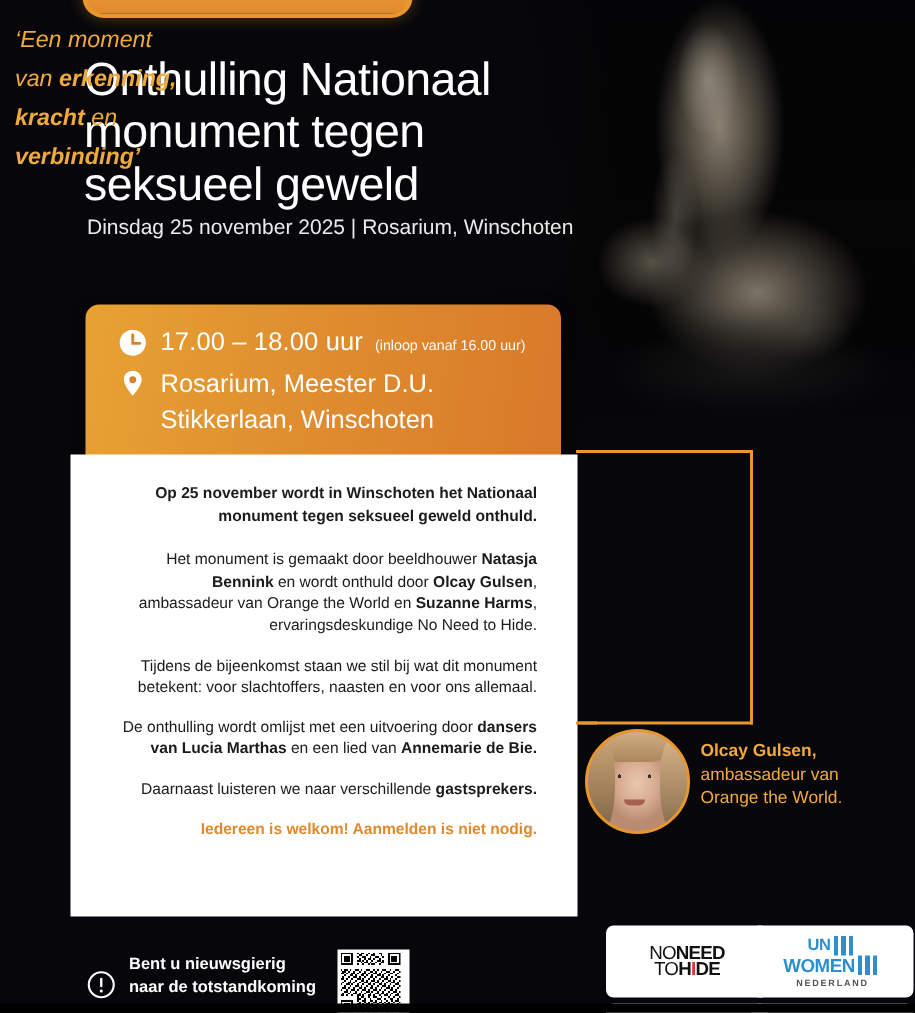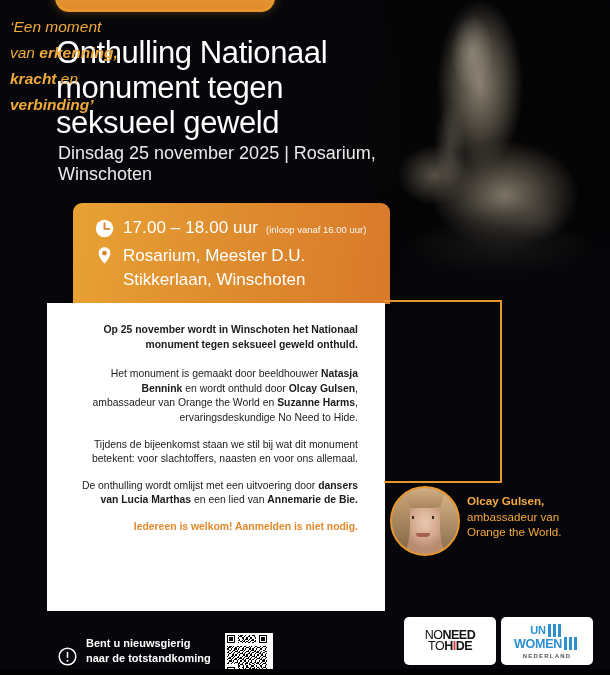--- a/index.html
+++ b/index.html
@@ -48,30 +48,29 @@
   }
 
   
   .headline{
     position:absolute;left:56px;top:14px;width:340px;
     color:#ffffff;font-size:31px;line-height:35px;font-weight:400;
     letter-spacing:-0.4px;
   }
   .subhead{
     position:absolute;left:58px;top:143px;width:340px;
-    color:#eceaea;font-size:18px;font-weight:400;letter-spacing:0px;
+    color:#eceaea;font-size:14px;font-weight:400;letter-spacing:0px;
   }
 
   
   .info-box{
     position:absolute;left:57px;top:203px;width:317px;height:101px;
     border-radius:9px 9px 0 0;
     background:linear-gradient(100deg,#e8a233 0%,#e09130 38%,#d9792a 100%);
     box-shadow:0 2px 10px rgba(0,0,0,.45);
-    margin-left:16px;
   }
   .info-row{position:absolute;display:flex;align-items:flex-start;}
   .info-row.time{left:22px;top:14px;}
   .info-row.place{left:22px;top:41px;justify-content:center;}
   .ic{width:19px;height:19px;flex:0 0 19px;margin-right:9px;margin-top:2px;}
   .info-main{color:#fff;font-size:17px;line-height:21px;font-weight:400;letter-spacing:.1px;}
   .info-note{color:#fff;font-size:9.5px;margin-left:8px;opacity:.95;}
   .place-text{color:#fff;font-size:17px;line-height:24px;font-weight:400;}
 
   
@@ -126,21 +125,21 @@
 
   
   .bottom-note{position:absolute;left:58px;top:636px;display:flex;align-items:flex-end;}
   .excl{width:19px;height:19px;flex:0 0 19px;margin-right:9px;margin-top:1px;}
   .bottom-note-txt{color:#ffffff;font-size:11px;line-height:15px;font-weight:bold;}
 
   .qr{position:absolute;left:225px;top:633px;width:44px;height:44px;background:#fff;padding:2px;}
   .qr svg{display:block;}
 
   
-  .logo-card{position:absolute;background:#fff;border-radius:5px;}
+  .logo-card{position:absolute;background:#fff;border-radius:5px;padding-left:16px;}
   #logo-nnth{left:404px;top:617px;width:92px;height:48px;}
   #logo-unw{left:501px;top:617px;width:92px;height:48px;}
   #logo-nnth2{left:404px;top:669px;width:92px;height:48px;}
   #logo-unw2{left:501px;top:669px;width:92px;height:48px;}
   .nnth{position:absolute;inset:0;display:flex;flex-direction:column;align-items:center;justify-content:center;
         color:#111;line-height:11px;letter-spacing:-0.5px;}
   .nnth .l1,.nnth .l2{font-size:12.5px;font-weight:bold;}
   .nnth .thin{font-weight:400;}
   .nnth .red{color:#e03030;}
   .unw{position:absolute;inset:0;display:flex;flex-direction:column;align-items:center;justify-content:center;color:#2b8fd0;}
@@ -188,20 +187,21 @@
       </div>
     </div>
   </div>
 
   <div class="body-card">
     <div class="body-inner">
       <p class="p lead">Op 25 november wordt in Winschoten het Nationaal monument tegen seksueel geweld onthuld.</p>
       <p class="p"><span>Het monument is gemaakt door beeldhouwer </span><b>Natasja Bennink</b><span> en wordt onthuld door </span><b>Olcay Gulsen</b><span>, ambassadeur van Orange the World en </span><b>Suzanne Harms</b><span>, ervaringsdeskundige No Need to Hide.</span></p>
       <p class="p">Tijdens de bijeenkomst staan we stil bij wat dit monument betekent: voor slachtoffers, naasten en voor ons allemaal.</p>
       <p class="p"><span>De onthulling wordt omlijst met een uitvoering door </span><b>dansers van Lucia Marthas</b><span> en een lied van </span><b>Annemarie de Bie.</b></p>
+      <p class="p"><span>Daarnaast luisteren we naar verschillende  </span><b>gastsprekers.</b></p>
       <p class="p cta">Iedereen is welkom! Aanmelden is niet nodig.</p>
     </div>
   </div>
 
   <div class="quote-box"></div>
   <div class="quote-text"><span>‘Een moment van </span><b>erkenning, kracht</b><span> en </span><b>verbinding’</b></div>
 
   <div class="portrait">
     <span class="hair-t"></span>
     <span class="hair-l"></span>

